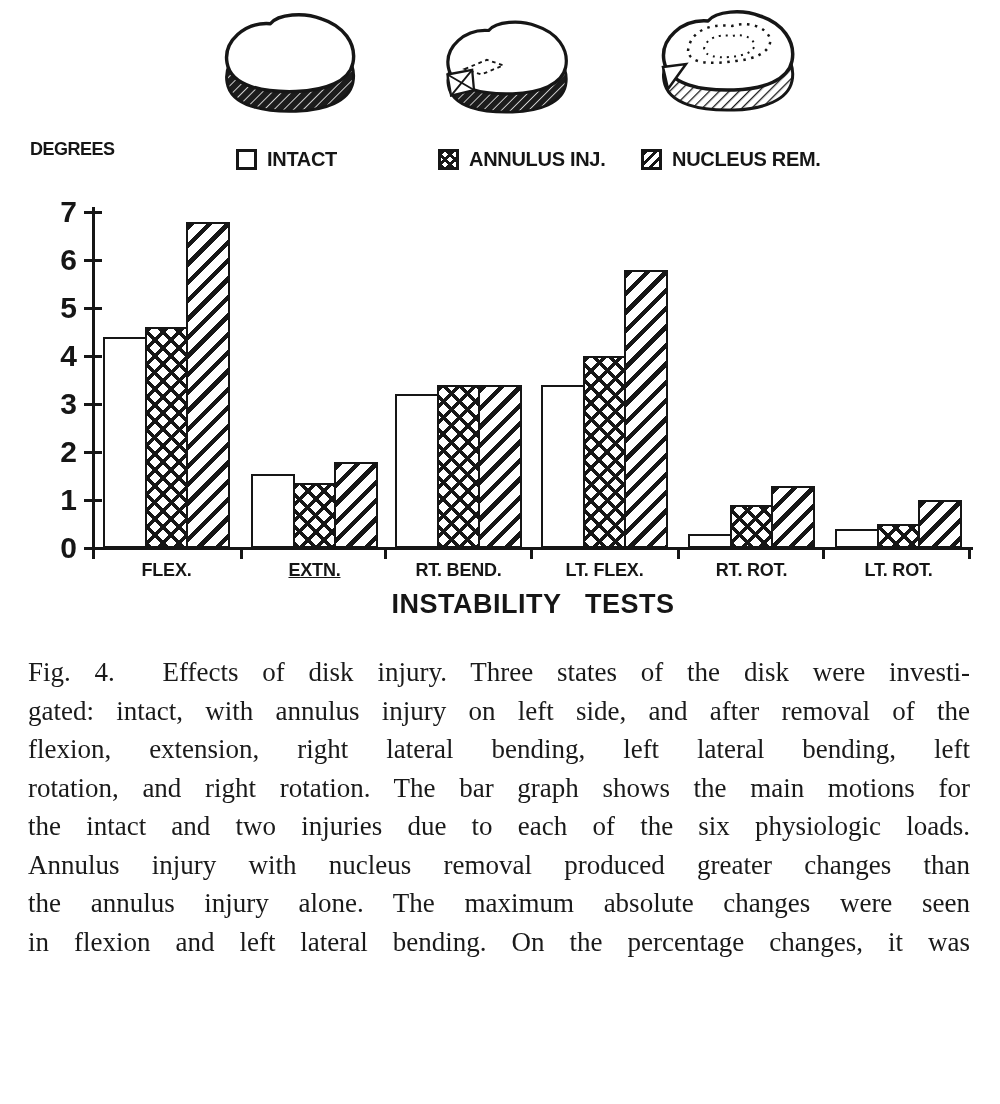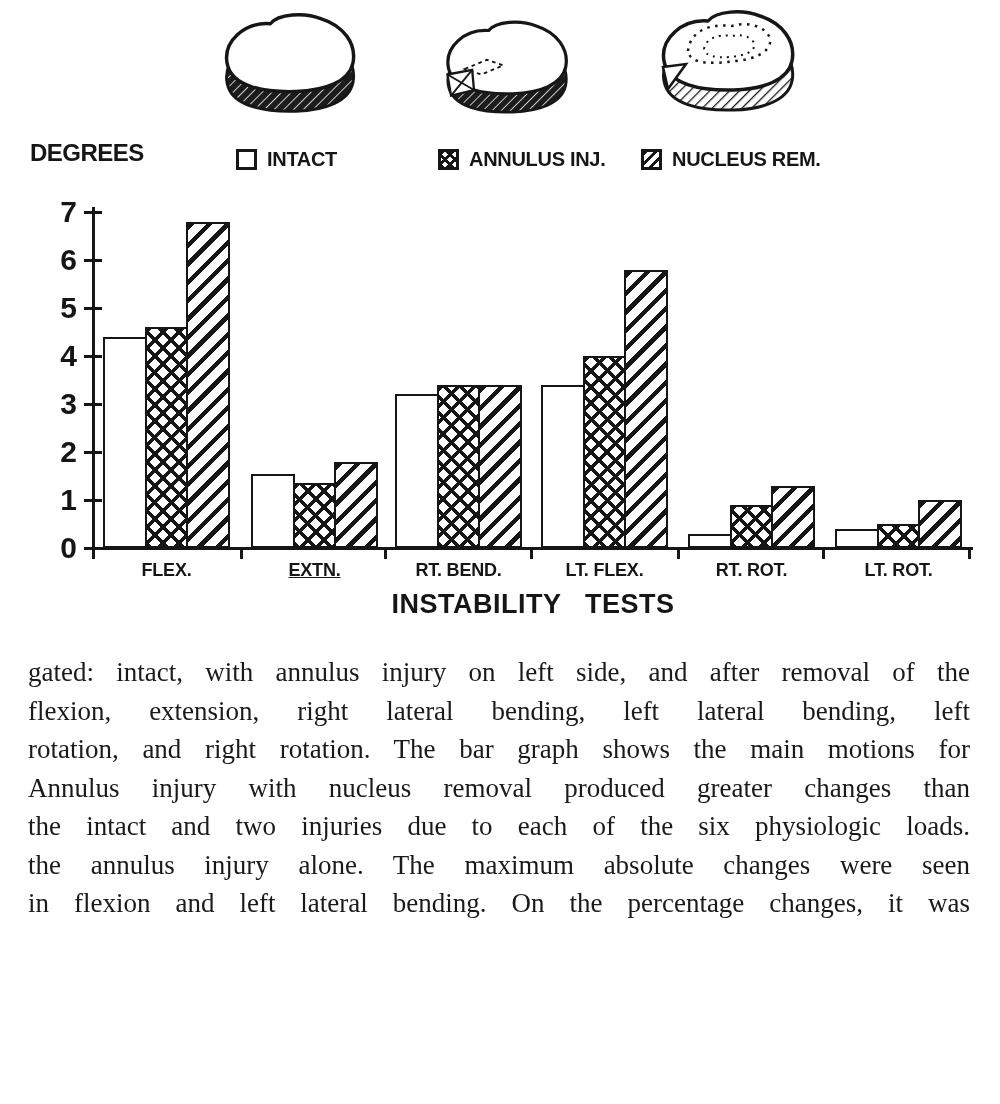--- a/index.html
+++ b/index.html
@@ -1,19 +1,19 @@
 <!DOCTYPE html>
 <html><head>
 <meta charset="utf-8">
 <style>
   html,body{margin:0;padding:0;background:#ffffff;}
   .figure{position:relative;width:1000px;height:1104px;background:#ffffff;overflow:hidden;
           font-family:"Liberation Sans",sans-serif;color:#161616;}
   .disk-illu{position:absolute;}
-  .degrees{position:absolute;left:30px;top:139px;font-size:24px;font-weight:bold;letter-spacing:-0.5px;}
+  .degrees{position:absolute;left:30px;top:139px;font-size:18px;font-weight:bold;letter-spacing:-0.5px;}
   .legend-item{position:absolute;top:148px;display:flex;align-items:center;gap:10px;}
   .legend-1{left:236px;} .legend-2{left:438px;} .legend-3{left:641px;}
   .legend-swatch{width:15px;height:15px;border:3px solid #161616;display:inline-block;background:#fff;}
   .legend-label{font-size:20px;font-weight:bold;letter-spacing:-0.3px;white-space:nowrap;}
 
   .pat-plain{background-color:#fff;}
   .pat-cross{background-color:#fff;background-image:
      repeating-linear-gradient(45deg,#161616 0 3.5px,rgba(0,0,0,0) 3.5px 11.5px),
      repeating-linear-gradient(135deg,#161616 0 3.5px,rgba(0,0,0,0) 3.5px 11.5px);}
   .pat-diag{background-color:#fff;background-image:
@@ -144,21 +144,22 @@
       <div class="x-label" style="position: absolute; left: 234.5px; text-decoration: underline;">EXTN.</div>
       <div class="x-label" style="position: absolute; left: 378.5px;">RT. BEND.</div>
       <div class="x-label" style="position: absolute; left: 524.5px;">LT. FLEX.</div>
       <div class="x-label" style="position: absolute; left: 671.5px;">RT. ROT.</div>
       <div class="x-label" style="position: absolute; left: 818.5px;">LT. ROT.</div>
     </div>
 
   <div class="axis-title">INSTABILITY TESTS</div>
 
   <div class="caption" id="caption">
+      <div class="caption-line">Fig. 4.&nbsp; Effects of disk injury. Three states of the disk were investi-</div>
       <div class="caption-line">gated: intact, with annulus injury on left side, and after removal of the</div>
       <div class="caption-line">flexion, extension, right lateral bending, left lateral bending, left</div>
       <div class="caption-line">rotation, and right rotation. The bar graph shows the main motions for</div>
+      <div class="caption-line">the intact and two injuries due to each of the six physiologic loads.</div>
       <div class="caption-line">Annulus injury with nucleus removal produced greater changes than</div>
-      <div class="caption-line">the intact and two injuries due to each of the six physiologic loads.</div>
       <div class="caption-line">the annulus injury alone. The maximum absolute changes were seen</div>
       <div class="caption-line">in flexion and left lateral bending. On the percentage changes, it was</div>
     </div>
 </div>
 
 </body></html>

